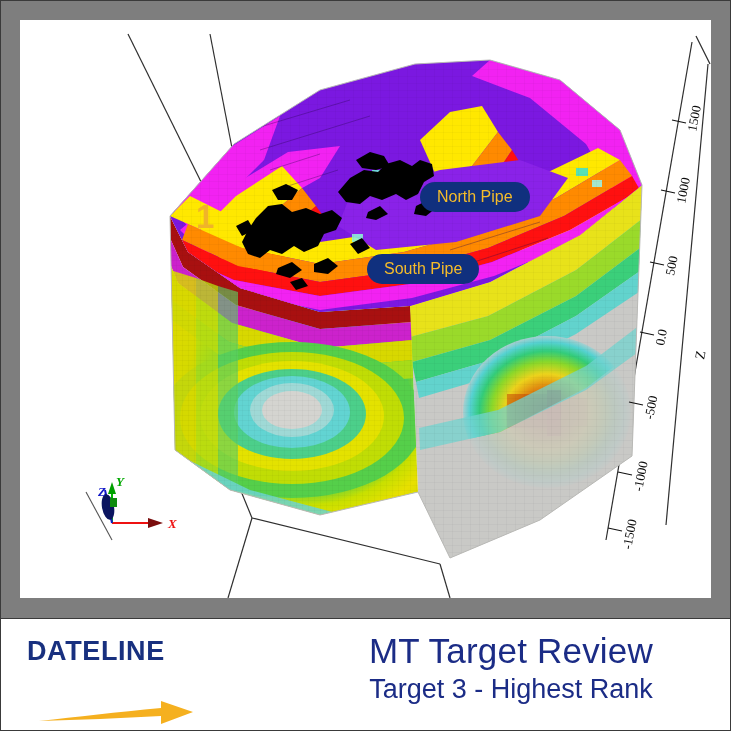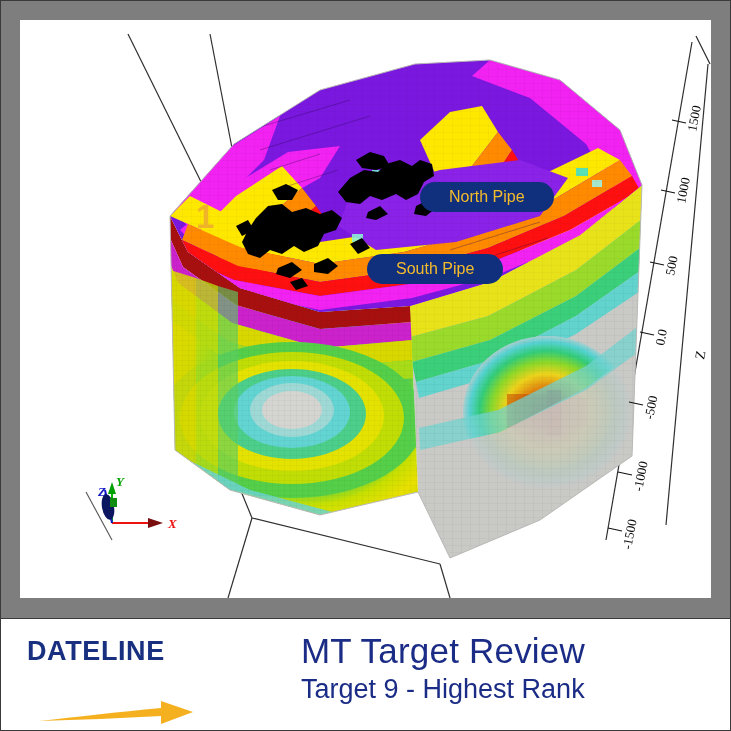--- a/index.html
+++ b/index.html
@@ -57,21 +57,21 @@
     font-family:"Liberation Sans", sans-serif;
   }
   
   #logo-arrow{
     position:absolute; left:36px; top:80px;
     width:190px; height:26px;
   }
   .title-wrap{
     position:absolute; left:300px; top:12px;
     width:420px;
-    text-align:left;
+    text-align:center;
     color:#1b2c86;
   }
   #title-main{
     font-size:35px;
     line-height:40px;
     letter-spacing:0.2px;
     font-family:"Liberation Sans", sans-serif;
   }
   #title-sub{
     font-size:27px;
@@ -86,21 +86,21 @@
   }
   
   .pill{
     position:absolute;
     background:#10307e;
     color:#f5bc2a;
     border-radius:16px;
     font-size:16px;
     line-height:30px;
     height:30px;
-    padding:0 29px;
+    padding:0 17px;
     white-space:nowrap;
     font-family:"Liberation Sans", sans-serif;
     z-index:30;
   }
   #pill-north{ left:400px; top:162px; }
   #pill-south{ left:347px; top:234px; }
   
   #target-num{
     position:absolute;
     left:176px; top:180px;
@@ -399,19 +399,19 @@
         <div class="logo-line">DATELINE</div>
       </div>
 
       <svg id="logo-arrow" viewBox="0 0 190 26">
         <path d="M2,22 C40,18 80,13 124,9 L124,2 L156,13 L124,25 L124,17
                  C84,19 42,21 2,22 Z" fill="#f5b01f"></path>
       </svg>
 
       <div class="title-wrap">
         <div id="title-main">MT Target Review</div>
-        <div id="title-sub">Target 9 - Highest Rank</div>
+        <div id="title-sub">Target 3 - Highest Rank</div>
       </div>
     </div>
   </div>
 
   <div id="keyline"></div>
 </div>
 
 </body></html>

